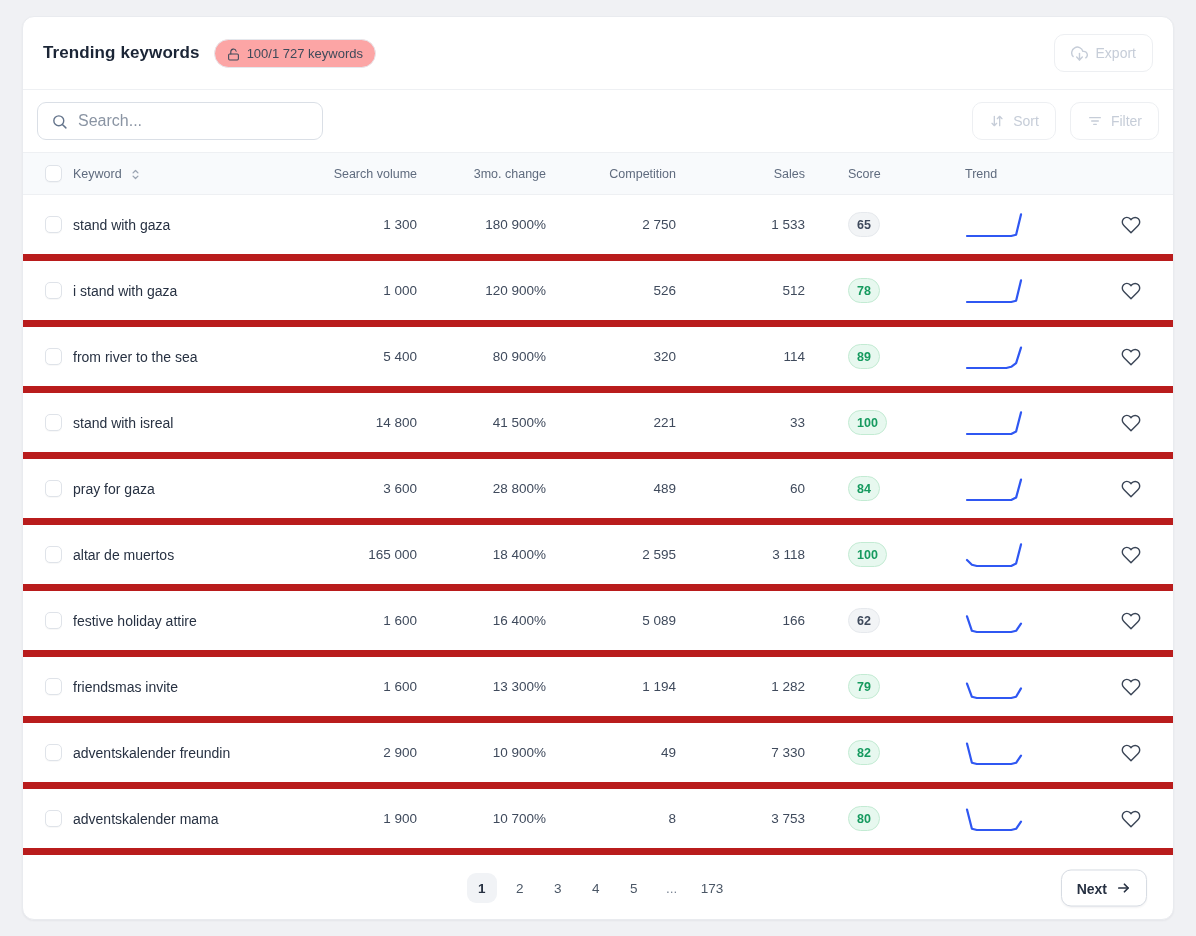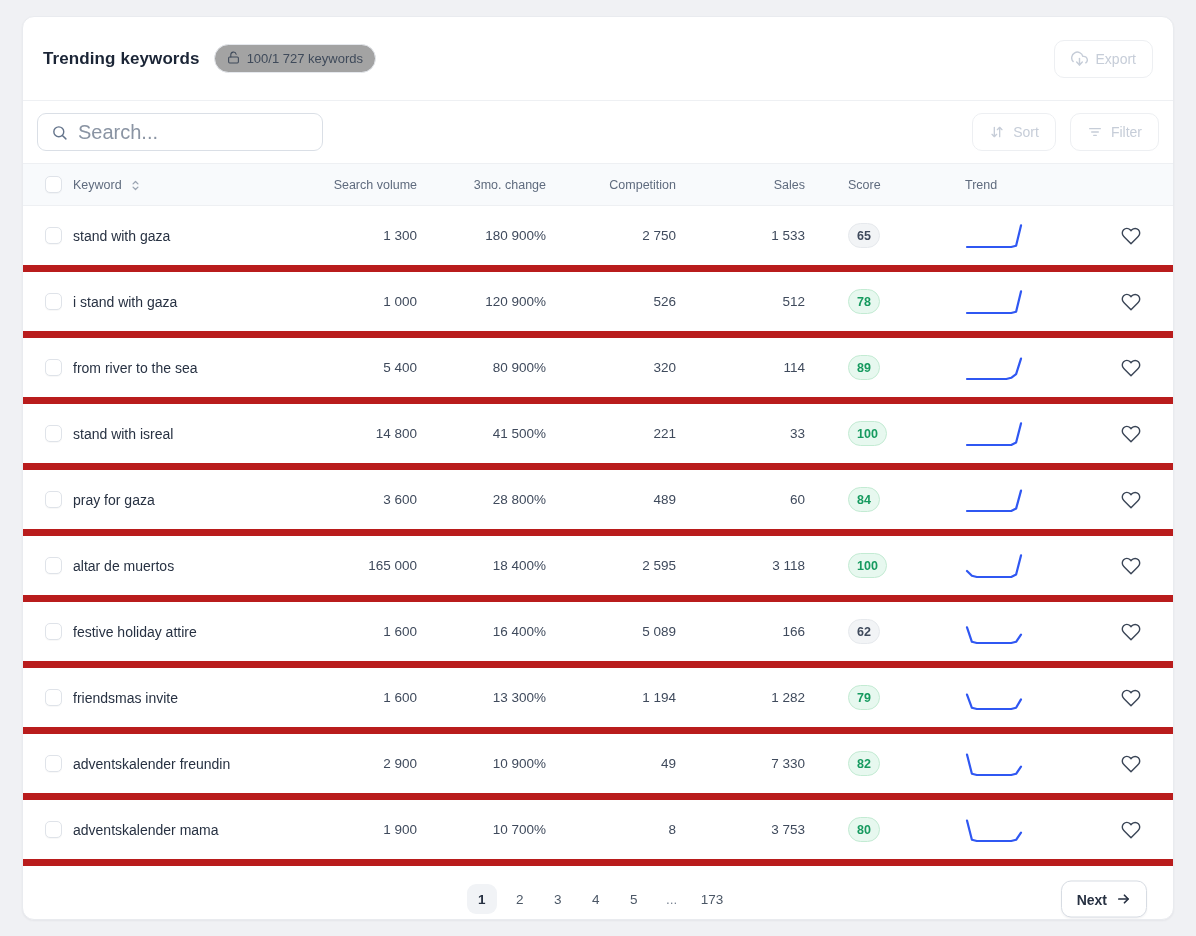--- a/index.html
+++ b/index.html
@@ -9,40 +9,40 @@
     --green-text:#169a5f; --green-bg:#e7f8ef; --green-border:#c3ebd3;
     --neutral-bg:#f2f4f6; --neutral-border:#e6e9ed;
   }
   *{box-sizing:border-box;margin:0;padding:0}
   html,body{width:1196px;height:936px;overflow:hidden}
   body{background:var(--body-bg);font-family:"Liberation Sans",sans-serif;-webkit-font-smoothing:antialiased}
   .card{margin:16px 22px;width:1152px;height:904px;background:var(--card-bg);
         border:1px solid #e9ebef;border-radius:12px;box-shadow:0 1px 2px rgba(16,24,40,.05);overflow:hidden}
 
   
-  .card-header{height:84px;display:flex;align-items:center;justify-content:space-between;
+  .card-header{height:73px;display:flex;align-items:center;justify-content:space-between;
                padding:16px 20px;border-bottom:1px solid var(--divider)}
   .title-wrap{display:flex;align-items:center;gap:14px}
   .page-title{font-size:17px;font-weight:700;color:var(--title);letter-spacing:.1px}
-  .count-badge{display:inline-flex;align-items:flex-start;gap:7px;padding:6px 12px;border-radius:999px;
-               border:1px solid #e5e8ed;background:#a3a3a3;color:#3f4a5a;font-size:13px}
+  .count-badge{display:inline-flex;align-items:flex-end;gap:7px;padding:6px 12px;border-radius:999px;
+               border:1px solid #e5e8ed;background:#fca5a5;color:#3f4a5a;font-size:13px}
   .count-badge svg{stroke:#3f4a5a}
   .btn{display:inline-flex;align-items:center;gap:8px;height:38px;padding:0 16px;border-radius:10px;
        background:#fff;font-size:14px;font-weight:400;cursor:pointer;border:1px solid var(--border-mid);color:var(--dark)}
   .btn.disabled{border-color:var(--border-light);color:var(--disabled);cursor:default}
   .btn.disabled svg{stroke:var(--disabled)}
   .btn svg{stroke:var(--dark)}
   .btn.primary-ish{box-shadow:0 1px 2px rgba(16,24,40,.06)}
 
   
   .toolbar{height:62px;display:flex;align-items:center;justify-content:space-between;padding:0 14px}
   .search{display:flex;align-items:center;gap:10px;width:286px;height:38px;padding:0 13px;
           border:1px solid #dadfe6;border-radius:9px;background:#fff}
   .search svg{stroke:#64748b;flex:0 0 auto}
-  .search input{border:none;outline:none;flex:1;font-size:20px;color:var(--dark);font-family:inherit;background:transparent}
+  .search input{border:none;outline:none;flex:1;font-size:16px;color:var(--dark);font-family:inherit;background:transparent}
   .search input::placeholder{color:#8a94a3}
   .toolbar-buttons{display:flex;gap:14px}
 
   
   .grid-row{display:grid;grid-template-columns:28px minmax(0,1fr) 100px 129px 130px 129px 120px 186px 40px;
             align-items:center;padding:0 22px}
   .thead{height:43px;background:var(--thead-bg);border-top:1px solid var(--divider);
          border-bottom:1px solid var(--divider);font-size:12.5px;color:var(--muted);font-weight:500}
   .th{display:flex;align-items:flex-end}
   .th.num,.cell.num{justify-content:flex-end;text-align:right}

